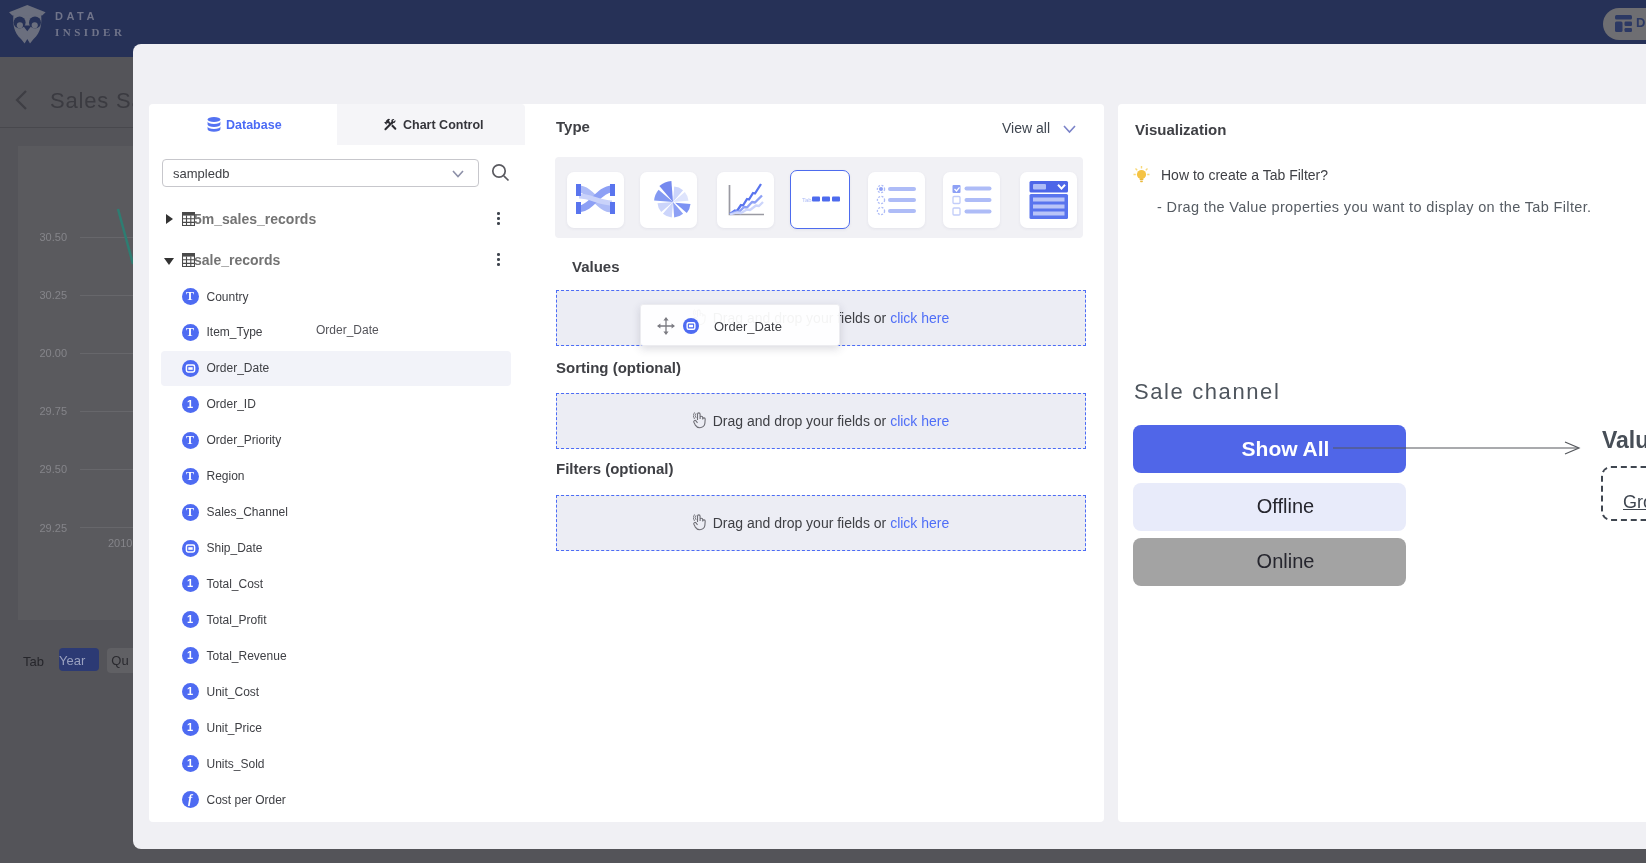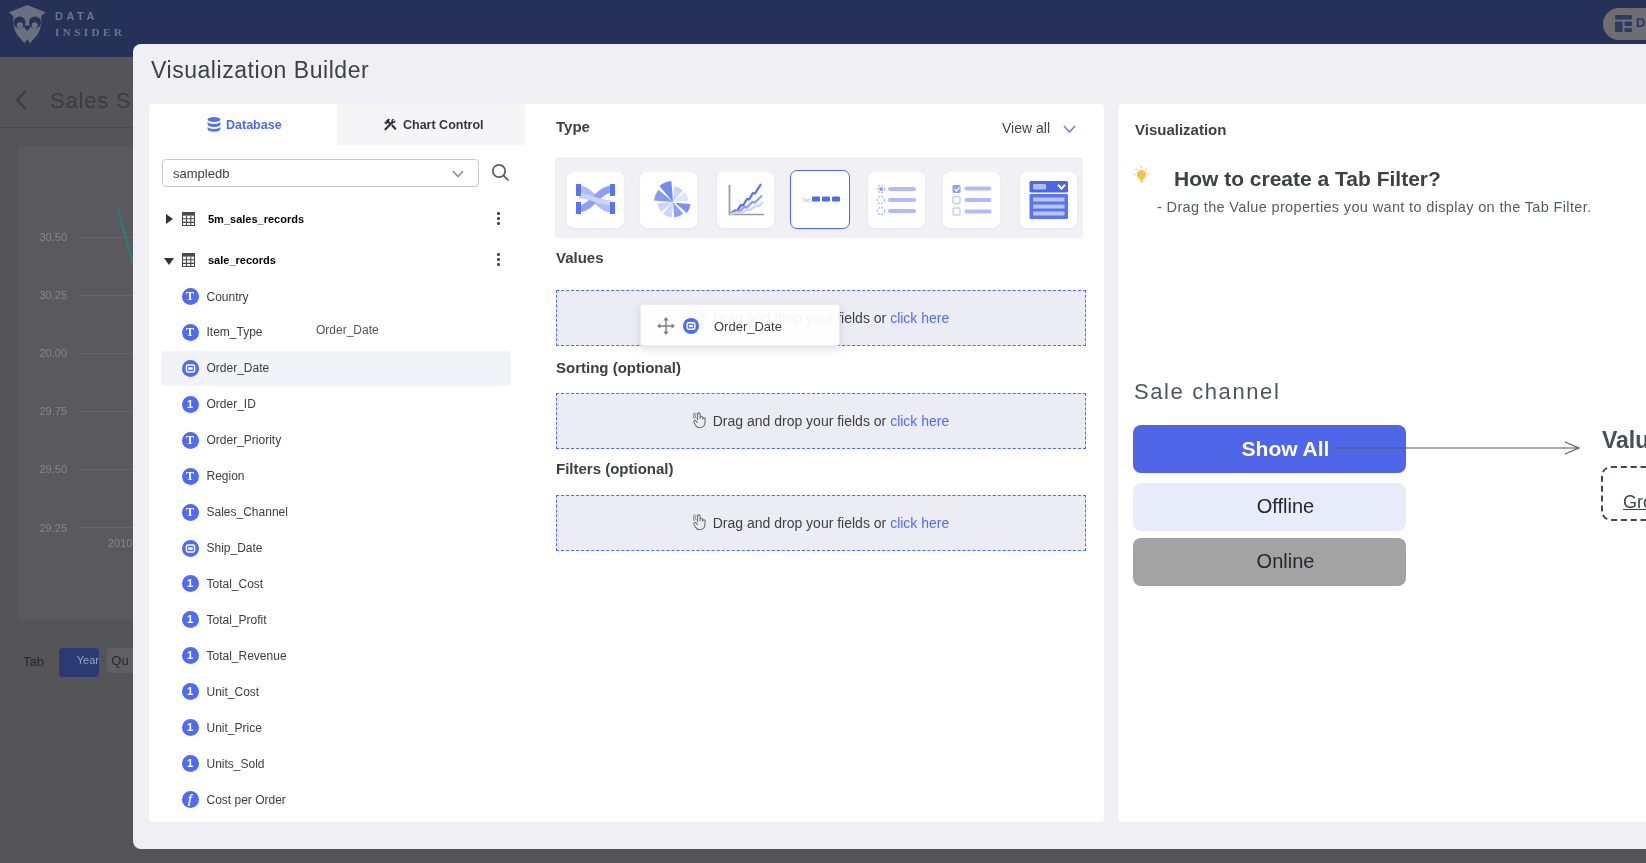--- a/index.html
+++ b/index.html
@@ -22,21 +22,21 @@
 
   
   #lcard { left:16px; top:60px; width:416px; height:718px; }
   #tabgray { position:absolute; left:188px; top:0; width:188px; height:41px; background:#f5f5f8; border-radius:0 4px 0 0; }
   .tabtxt { position:absolute; top:0; height:41px; display:flex; align-items:center; gap:5px; font-size:12.5px; font-weight:bold; }
   #searchbox { position:absolute; left:13px; top:55px; width:317px; height:28px; border:1px solid #c7c7cc; border-radius:4px; background:#fff; }
   #searchbox span { position:absolute; left:10px; top:6px; font-size:13px; color:#3f4045; }
   .treerow { position:absolute; left:0; width:376px; height:36px; }
   .ticon { position:absolute; left:32.5px; top:50%; margin-top:-8.5px; width:17px; height:17px; border-radius:50%; background:#4e6bf2; color:#fff; text-align:center; font-size:11px; font-weight:bold; line-height:17px; }
   .tlabel { position:absolute; left:57.5px; top:50%; margin-top:-8px; font-size:12px; color:#3f4045; line-height:16px; }
-  .hlabel { position:absolute; left:59px; top:50%; margin-top:-8px; font-size:11px; font-weight:bold; color:#000000; line-height:16px; }
+  .hlabel { position:absolute; left:45px; top:50%; margin-top:-8px; font-size:14px; font-weight:bold; color:#737373; line-height:16px; }
   .kebab  { position:absolute; left:348px; top:50%; margin-top:-7px; width:3px; height:14px; }
   .kebab i { position:absolute; left:0; width:2.6px; height:2.6px; border-radius:50%; background:#3f454e; }
 
   
   #mcard { left:406px; top:60px; width:565px; height:718px; }
   .seclabel { position:absolute; left:17px; font-size:15px; font-weight:bold; color:#3f4045; }
   .seclabel .opt { font-weight:bold; }
   #tilebox { position:absolute; left:16px; top:53px; width:528px; height:81px; background:#f1f1f5; border-radius:4px; }
   .tile { position:absolute; top:15px; width:57px; height:56px; background:#fff; border-radius:7px; box-shadow:0 1px 3px rgba(80,80,120,.08); }
   .dropzone { position:absolute; left:17px; width:530px; height:56px; background:#ecedf4; border:1.5px dashed #4c6cf5; display:flex; align-items:center; justify-content:center; font-size:14px; color:#3f4045; }
@@ -92,25 +92,24 @@
 <div class="gline" style="top:353px;"></div>
 <div class="gline" style="top:411px;"></div>
 <div class="gline" style="top:469px;"></div>
 <div class="gline" style="top:527px;"></div>
 <svg class="abs" style="left:100px;top:195px;" width="33" height="80" viewBox="0 0 33 80">
     <path d="M18 14 L33 69" stroke="#2e7d72" stroke-width="2.5" fill="none"></path>
   </svg>
 <div class="abs" style="left:108px;top:537px;font-size:11px;color:#85858a;">2010</div>
 
 <div class="abs" id="tabrow" style="left:23px;top:654px;font-size:13px;color:#26262b;">Tab</div>
-<div class="abs" style="left:59px;top:648px;width:40px;height:29px;background:#2c3a74;border-radius:4px;color:#99a0bf;font-size:11px;text-align:right;line-height:25px;">Year</div>
+<div class="abs" style="left:59px;top:648px;width:40px;height:23px;background:#2c3a74;border-radius:4px;color:#99a0bf;font-size:13px;text-align:left;line-height:25px;">Year</div>
 <div class="abs" style="left:107px;top:648px;width:26px;height:25px;background:#606064;border-radius:4px 0 0 4px;color:#2a2a2f;font-size:13px;text-align:center;line-height:25px;">Qu</div>
 
 <div id="modal" class="abs">
-  <div id="mtitle" class="abs">Visualization Builder</div>
 
   <div id="lcard" class="card">
     <div id="tabgray"></div>
     <div class="tabtxt" style="left:58px;color:#4b6bf5;"><svg width="14" height="16" viewBox="0 0 14 16">
           <g fill="#5472f2">
             <ellipse cx="7" cy="2.6" rx="6.4" ry="2.5"></ellipse>
             <path d="M0.6 4.6 a6.4 2.5 0 0 0 12.8 0 V7.4 a6.4 2.5 0 0 1 -12.8 0 Z"></path>
             <path d="M0.6 9.4 a6.4 2.5 0 0 0 12.8 0 V12.2 a6.4 2.5 0 0 1 -12.8 0 Z"></path>
             <path d="M0.6 13.4 a6.4 2.5 0 0 0 12.8 0 V13.5 a6.4 2.5 0 0 1 -12.8 0 Z"></path>
           </g>
@@ -314,21 +313,21 @@
 <rect x="13" y="12" width="13" height="5.5" rx="1" fill="#aebcf7"></rect>
 <path d="M38 12.8 l3.5 3.8 l3.5-3.8" stroke="#fff" stroke-width="2" fill="none"></path>
 <rect x="9.5" y="22" width="38.5" height="25" rx="1.5" fill="#5974ee"></rect>
 <g fill="#b9c4f8">
 <rect x="13" y="25.5" width="31.5" height="4"></rect>
               <rect x="13" y="32.5" width="31.5" height="4"></rect>
               <rect x="13" y="39.5" width="31.5" height="4"></rect>
 </g>
           </svg></div>
     </div>
-    <div class="seclabel" style="top:145px;">Values</div>
+    <div class="seclabel" style="top:154px;margin-left:16px;">Values</div>
     <div class="dropzone" style="top:185.5px;" id="dz1">
         <svg width="13" height="17" viewBox="0 0 13 17">
           <g fill="none" stroke="#6f6f76" stroke-width="1.1">
 <path d="M4.5 8 V2.2 a1.3 1.3 0 0 1 2.6 0 V7 m0-1.5 a1.3 1.3 0 0 1 2.6 0 V7.5 m0-0.8 a1.3 1.3 0 0 1 2.5 0.4 l-0.3 4 a5 5 0 0 1-5 4.6 a5.5 5.5 0 0 1-4.6-2.6 L0.9 10.2 a1.25 1.25 0 0 1 2.1-1.3 l1.5 1.9"></path>
 <path d="M2.5 5.5 a3.5 3.5 0 0 1 0-4.6 M0.9 6.6 a5.3 5.3 0 0 1 0-6.6" stroke-width="0.9" transform="translate(0.6,0.4)"></path>
 </g>
         </svg>
         <span>Drag and drop your fields or&nbsp;</span>
         <span class="blue">click here</span>
       </div>
@@ -374,21 +373,21 @@
   <div id="rcard" class="card">
     <div class="seclabel" style="top:17px;">Visualization</div>
     <div class="abs" style="left:15px;top:62px;"><svg width="17" height="18" viewBox="0 0 17 18">
 <g stroke="#f8d978" stroke-width="1.4">
             <path d="M8.5 0 V2.5 M2.5 2.5 L4.2 4.2 M14.5 2.5 L12.8 4.2 M0.5 8.5 H2.8 M14.2 8.5 H16.5"></path>
           </g>
 <circle cx="8.5" cy="8.5" r="4.6" fill="#f5c343"></circle>
 <rect x="6.6" y="12.5" width="3.8" height="1.7" rx="0.8" fill="#e9b93c"></rect>
 <rect x="7.1" y="14.7" width="2.8" height="1.5" rx="0.7" fill="#e9b93c"></rect>
 </svg></div>
-    <div class="abs" style="left:56px;top:63px;font-size:21px;font-weight:bold;color:#3f4045;">How to create a Tab Filter?</div>
+    <div class="abs" style="left:43px;top:63px;font-size:14px;font-weight:normal;color:#3f4045;">How to create a Tab Filter?</div>
     <div class="abs" style="left:39px;top:95px;font-size:14.5px;letter-spacing:0.35px;color:#565c63;">- Drag the Value properties you want to display on the Tab Filter.</div>
     <div class="abs" style="left:16px;top:275px;font-size:22px;font-weight:500;letter-spacing:1.6px;color:#4e555d;">Sale channel</div>
     <div class="btn" style="top:320.5px;background:#5066e8;color:#fff;font-weight:bold;font-size:21px;">Show All</div>
     <div class="btn" style="top:378.5px;background:#e8ebfa;color:#26262e;">Offline</div>
     <div class="btn" style="top:433.5px;background:#a3a3a3;color:#26262e;">Online</div>
     <svg class="abs" style="left:215px;top:337px;" width="248" height="14" viewBox="0 0 248 14">
         <path d="M0 7 L245 7" stroke="#54575c" stroke-width="1.2" fill="none"></path>
         <path d="M232 1 L246 7 L232 13" stroke="#54575c" stroke-width="1.2" fill="none"></path>
       </svg>
     <div class="abs" style="left:484px;top:323px;font-size:23px;font-weight:bold;color:#474e57;">Value</div>

